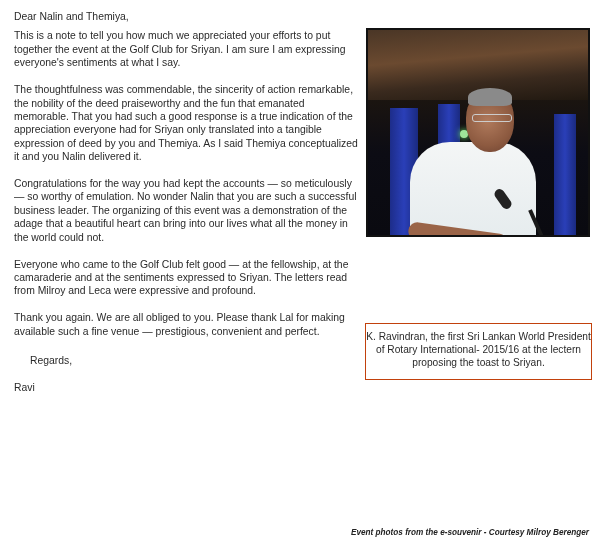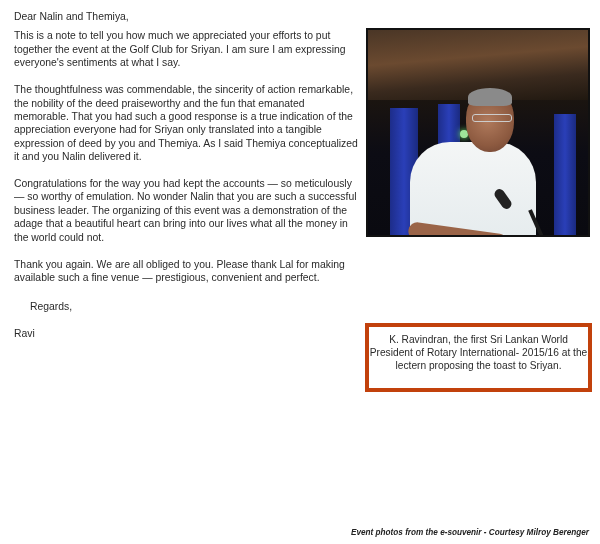--- a/index.html
+++ b/index.html
@@ -42,38 +42,39 @@
     }
     .photo .arm { position: absolute; left: 40px; top: 198px; width: 100px; height: 18px; border-radius: 9px; background: #9a6448; transform: rotate(8deg); }
     .photo .glass { position: absolute; left: 136px; top: 228px; width: 14px; height: 16px; border-radius: 0 0 7px 7px; background: #6a1418; }
     .photo .mic-stand { position: absolute; left: 160px; top: 180px; width: 4px; height: 140px; background: #1a1a1a; transform: rotate(-24deg); transform-origin: top; }
     .photo .mic { position: absolute; left: 130px; top: 158px; width: 10px; height: 22px; border-radius: 5px; background: #222; transform: rotate(-35deg); }
     .photo .lectern { position: absolute; left: 110px; top: 276px; width: 114px; height: 18px; background: linear-gradient(90deg, #0e1e7a, #1b33b5); }
     .photo .photo-label {
       position: absolute; left: 148px; top: 258px; font-size: 9.5px; color: #e8e8e8; font-family: "Liberation Sans", sans-serif;
     }
     .caption {
-      position: absolute; left: 365px; top: 323px; width: 227px; height: 69px; box-sizing: border-box;
-      border: 4px solid #c2410c; background: #fff; text-align: center;
+      position: absolute; left: 365px; top: 323px; width: 227px; height: 57px; box-sizing: border-box;
+      border: 1px solid #c2410c; background: #fff; text-align: center;
       font-size: 10.2px; line-height: 13.2px; color: #2a2a2a; padding-top: 6px;
     }
     .credit {
       position: absolute; left: 351px; top: 528px; width: 245px;
       font-size: 8.2px; font-style: italic; font-weight: bold; color: #222;
       font-family: "Liberation Sans", sans-serif; white-space: nowrap;
     }
   </style>
 </head>
 <body>
 
 <div class="letter">
   <p class="greeting">Dear Nalin and Themiya,</p>
   <p>This is a note to tell you how much we appreciated your efforts to put together the event at the Golf Club for Sriyan. I am sure I am expressing everyone's sentiments at what I say.</p>
   <p>The thoughtfulness was commendable, the sincerity of action remarkable, the nobility of the deed praiseworthy and the fun that emanated memorable. That you had such a good response is a true indication of the appreciation everyone had for Sriyan only translated into a tangible expression of deed by you and Themiya. As I said Themiya conceptualized it and you Nalin delivered it.</p>
   <p>Congratulations for the way you had kept the accounts — so meticulously — so worthy of emulation. No wonder Nalin that you are such a successful business leader. The organizing of this event was a demonstration of the adage that a beautiful heart can bring into our lives what all the money in the world could not.</p>
+  <p>Everyone who came to the Golf Club felt good — at the fellowship, at the camaraderie and at the sentiments expressed to Sriyan. The letters read from Milroy and Leca were expressive and profound.</p>
   <p class="closing">Thank you again. We are all obliged to you. Please thank Lal for making available such a fine venue — prestigious, convenient and perfect.</p>
   <p class="regards">Regards,</p>
   <p>Ravi</p>
 </div>
 
 <div class="photo" title="Man in white shirt holding a glass of red wine speaking at a microphone in front of blue curtains">
   <div class="ceiling"></div>
   <div class="curtain c1"></div>
   <div class="curtain c2"></div>
   <div class="curtain c3"></div>

